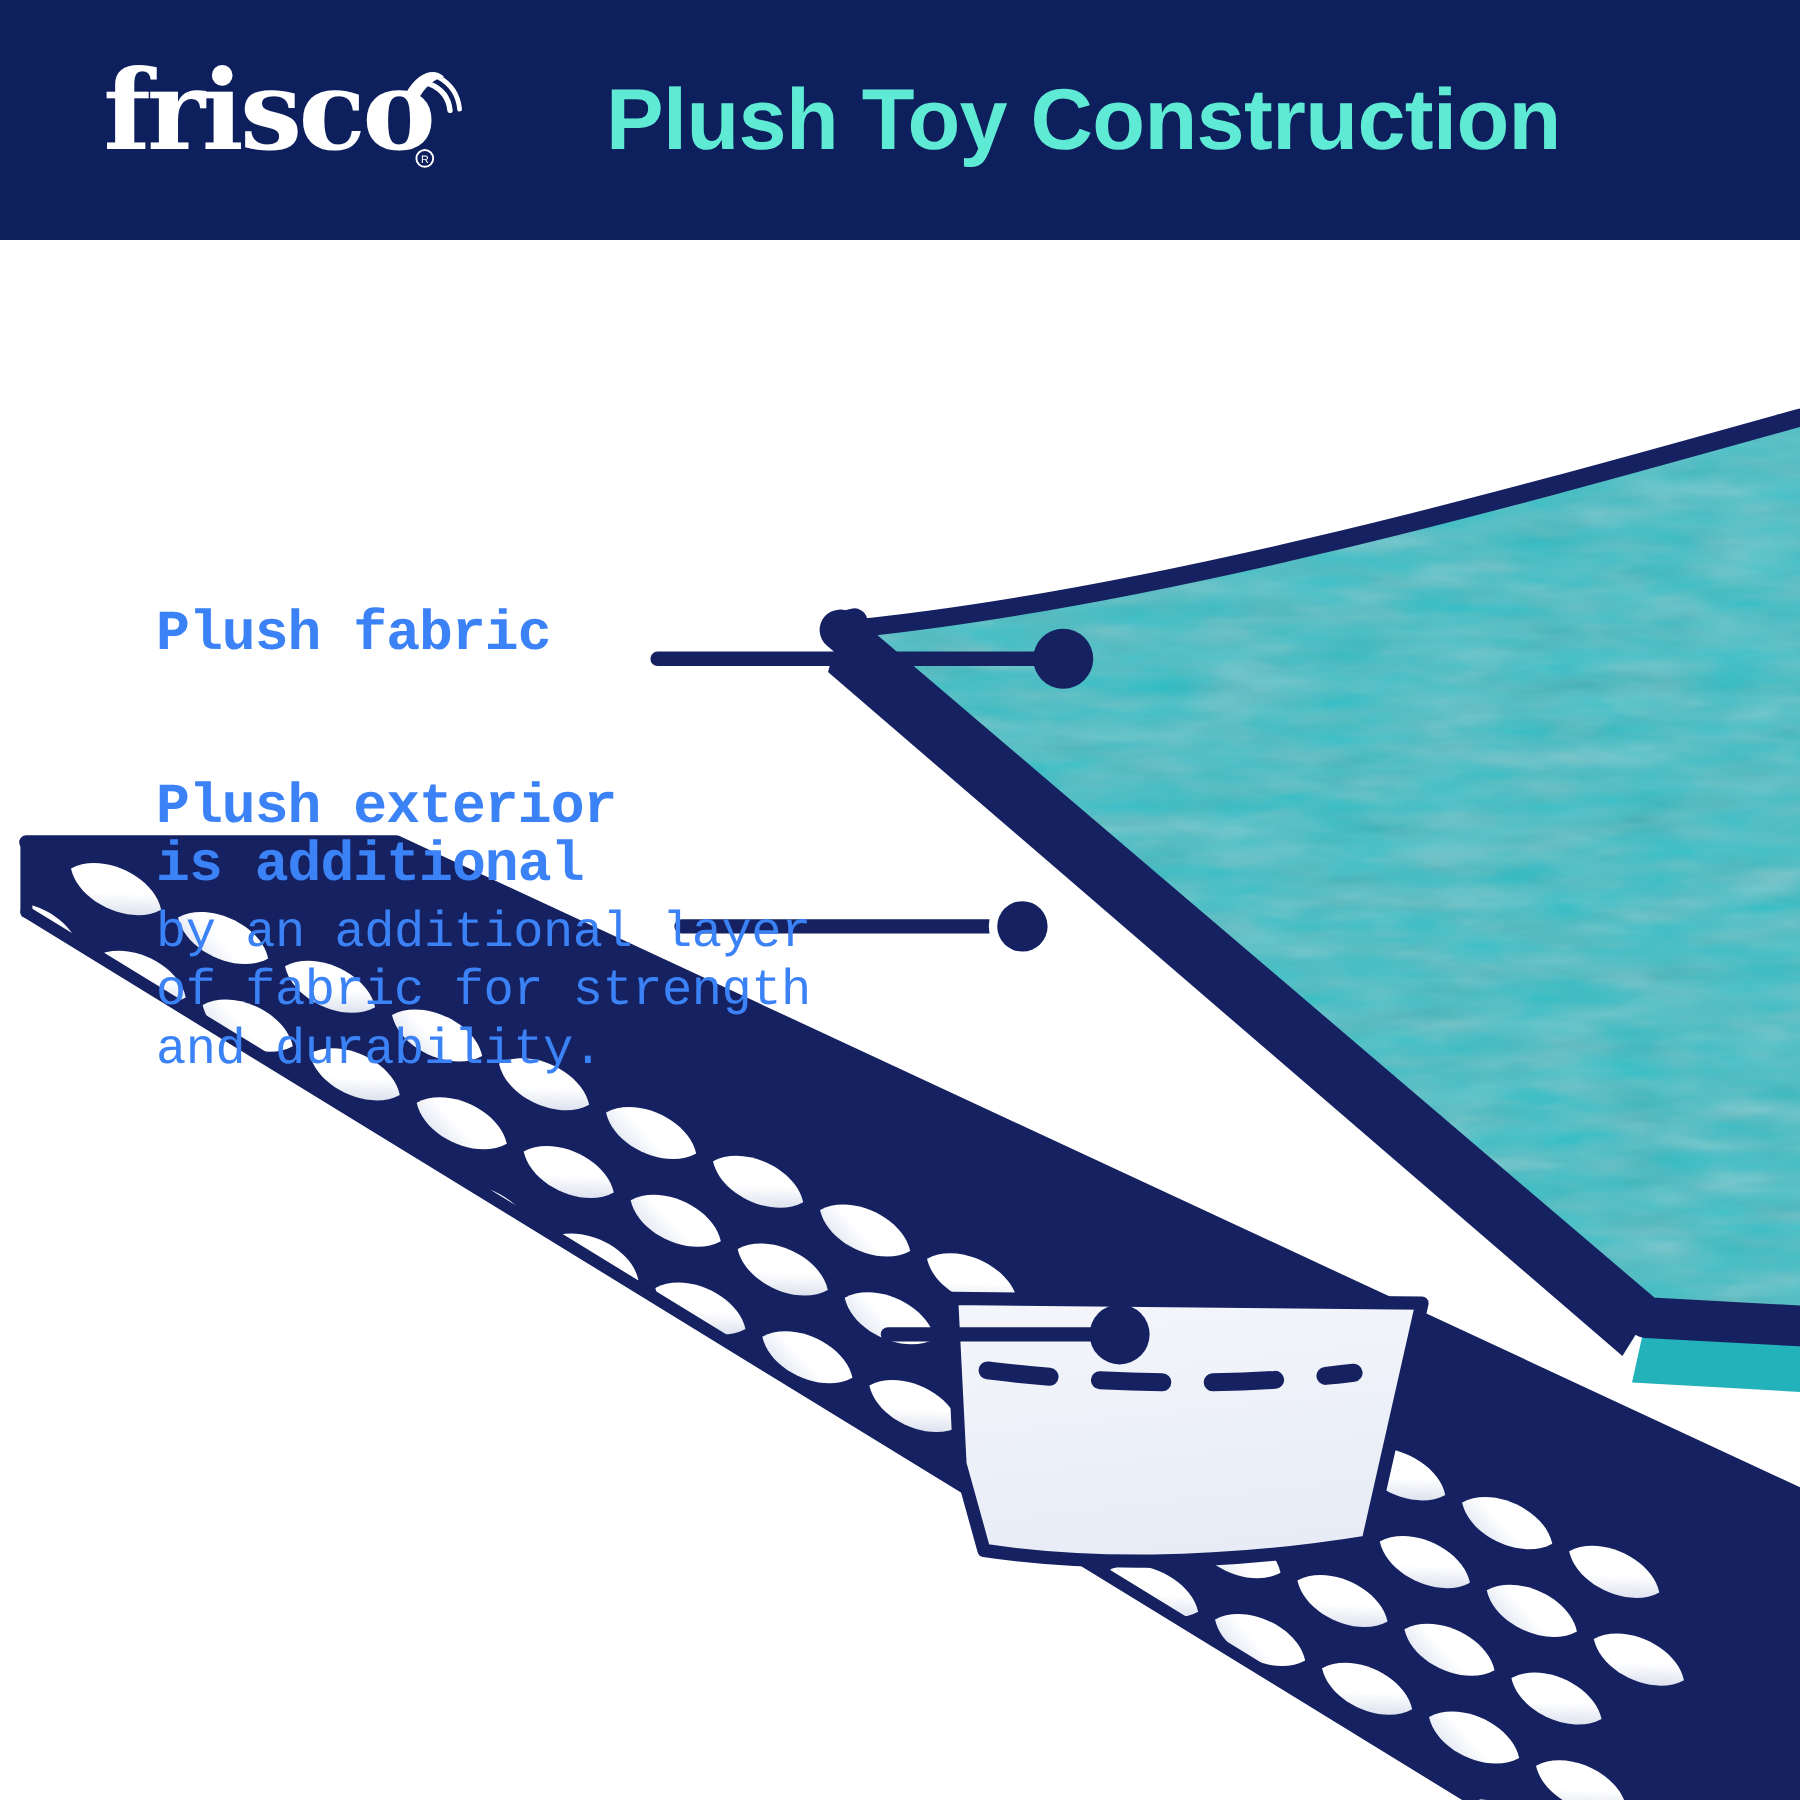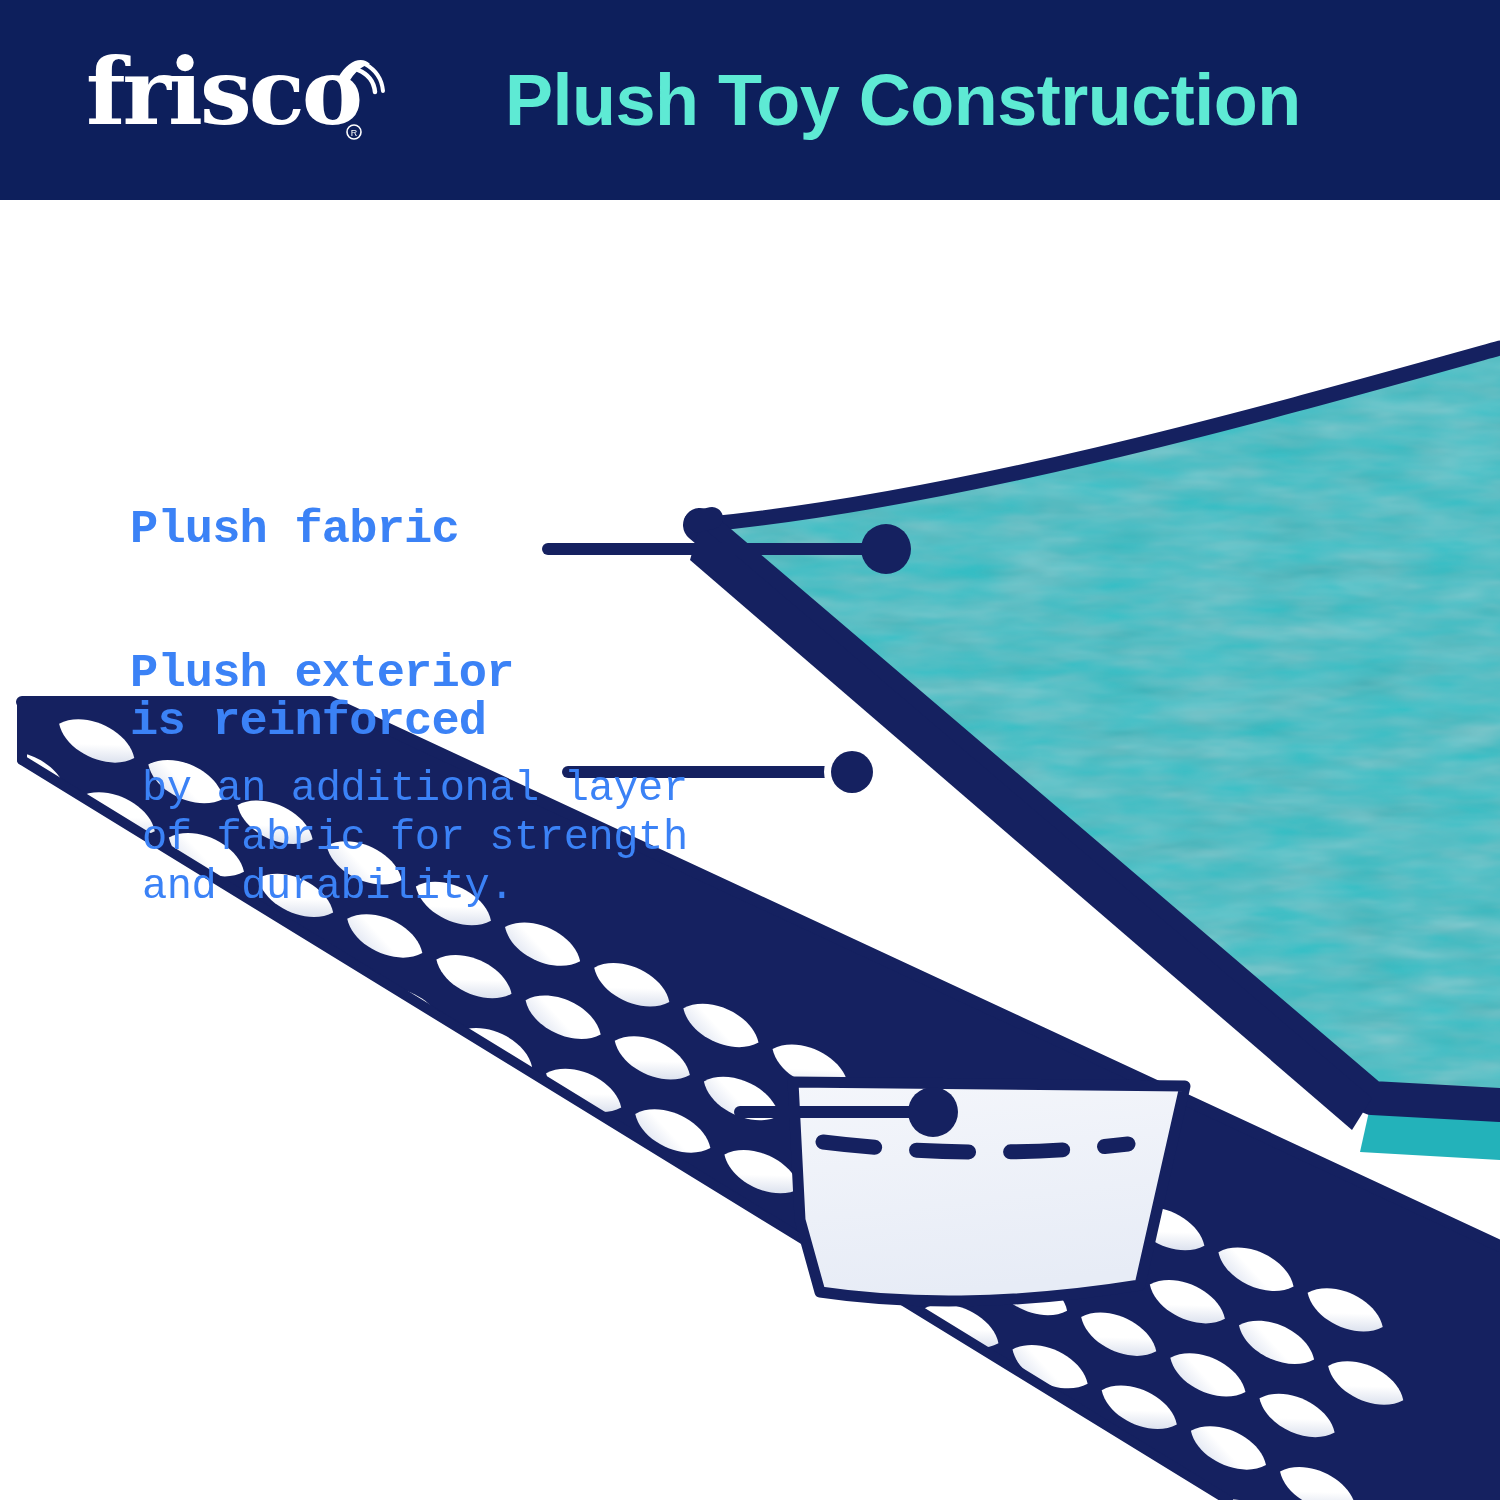--- a/index.html
+++ b/index.html
@@ -73,21 +73,21 @@
     letter-spacing: -0.8px;
     white-space: pre-line;
     margin: 0;
   }
   .callout .body {
     font-weight: normal;
     font-size: 42px;
     line-height: 1.17;
     letter-spacing: -0.4px;
     white-space: pre-line;
-    margin: 12px;
+    margin: 0;
     padding-top: 7px;
   }
 
   #callout-plush-fabric { left: 130px; top: 506px; }
   #callout-plush-exterior { left: 130px; top: 650px; }
   #callout-reinforced-seams { left: 130px; top: 1077px; }
 </style>
 </head>
 <body>
 
@@ -359,20 +359,20 @@
       <circle cx="933" cy="912" r="25" fill="#152160"></circle>
     </g>
   </svg>
 
   <div id="callout-plush-fabric" class="callout">
     <p class="head">Plush fabric</p>
   </div>
 
   <div id="callout-plush-exterior" class="callout">
     <p class="head">Plush exterior
-is reinforced</p>
+is additional</p>
     <p class="body">by an additional layer
 of fabric for strength
 and durability.</p>
   </div>
 
 
 </div>
 
 </body></html>

